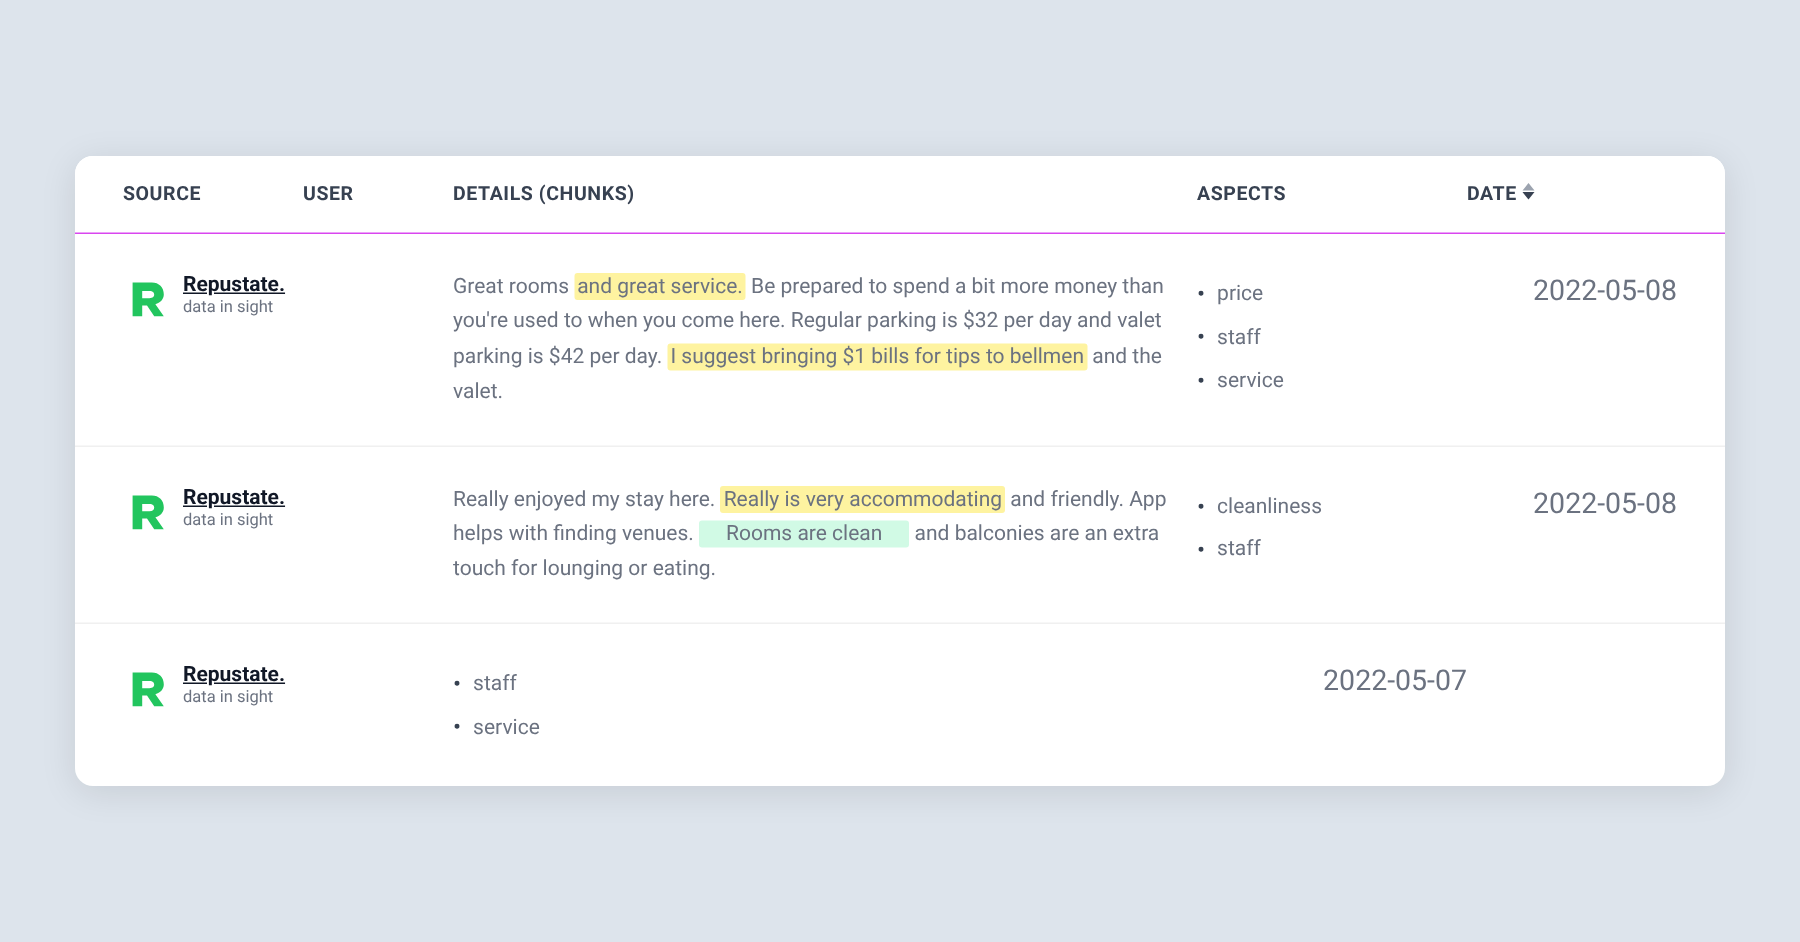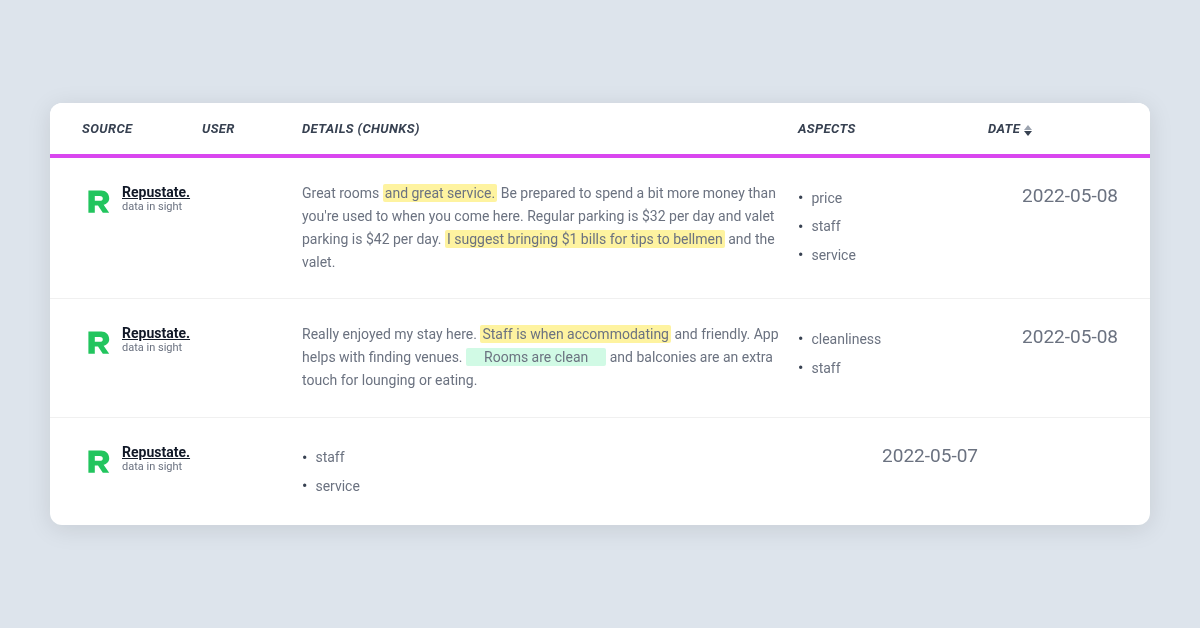--- a/index.html
+++ b/index.html
@@ -18,38 +18,36 @@
       border-radius: 12px;
       box-shadow: 0 4px 24px rgba(0,0,0,0.10);
       width: 1100px;
       overflow: hidden;
     }
 
     .table-header {
       display: grid;
       grid-template-columns: 120px 100px 1fr 180px 140px;
       padding: 18px 32px;
-      border-bottom: 4px solid #d946ef;
+      border-bottom: 1px solid #d946ef;
       background: #fff;
-      font-style: italic;
     }
 
     .col-header {
       font-size: 13px;
       font-weight: 700;
       color: #374151;
       letter-spacing: 0.03em;
       text-transform: uppercase;
     }
 
     .col-header.date-col {
       display: flex;
-      align-items: flex-end;
+      align-items: flex-start;
       gap: 4px;
-      margin-left: 10px;
     }
 
     .sort-icon {
       display: flex;
       flex-direction: column;
       gap: 1px;
     }
 
     .sort-icon span {
       display: block;
@@ -212,21 +210,21 @@
       <svg class="logo-icon" viewBox="0 0 40 40" fill="none" xmlns="http://www.w3.org/2000/svg">
         <path d="M8 8 L24 8 C30 8 34 12 34 18 C34 22 31 25 27 26 L34 36 L26 36 L20 27 L16 27 L16 36 L8 36 Z M16 15 L16 21 L22 21 C25 21 26 19.5 26 18 C26 16.5 25 15 22 15 Z" fill="#22c55e"></path>
       </svg>
       <div class="logo-text">
         <span class="logo-name">Repustate.</span>
         <span class="logo-tagline">data in sight</span>
       </div>
     </div>
     <div class="user-cell"></div>
     <div class="detail-text">
-      <span>Really enjoyed my stay here. </span><span class="highlight-yellow">Staff is when accommodating</span><span> and friendly. App helps with finding venues. </span><span class="highlight-green">Rooms are clean</span><span> and balconies are an extra touch for lounging or eating.</span>
+      <span>Really enjoyed my stay here. </span><span class="highlight-yellow">Really is very accommodating</span><span> and friendly. App helps with finding venues. </span><span class="highlight-green">Rooms are clean</span><span> and balconies are an extra touch for lounging or eating.</span>
     </div>
     <div class="aspects-cell">
       <ul class="aspect-list">
         <li>cleanliness</li>
         <li>staff</li>
       </ul>
     </div>
     <div class="date-cell">2022-05-08</div>
   </div>
 

